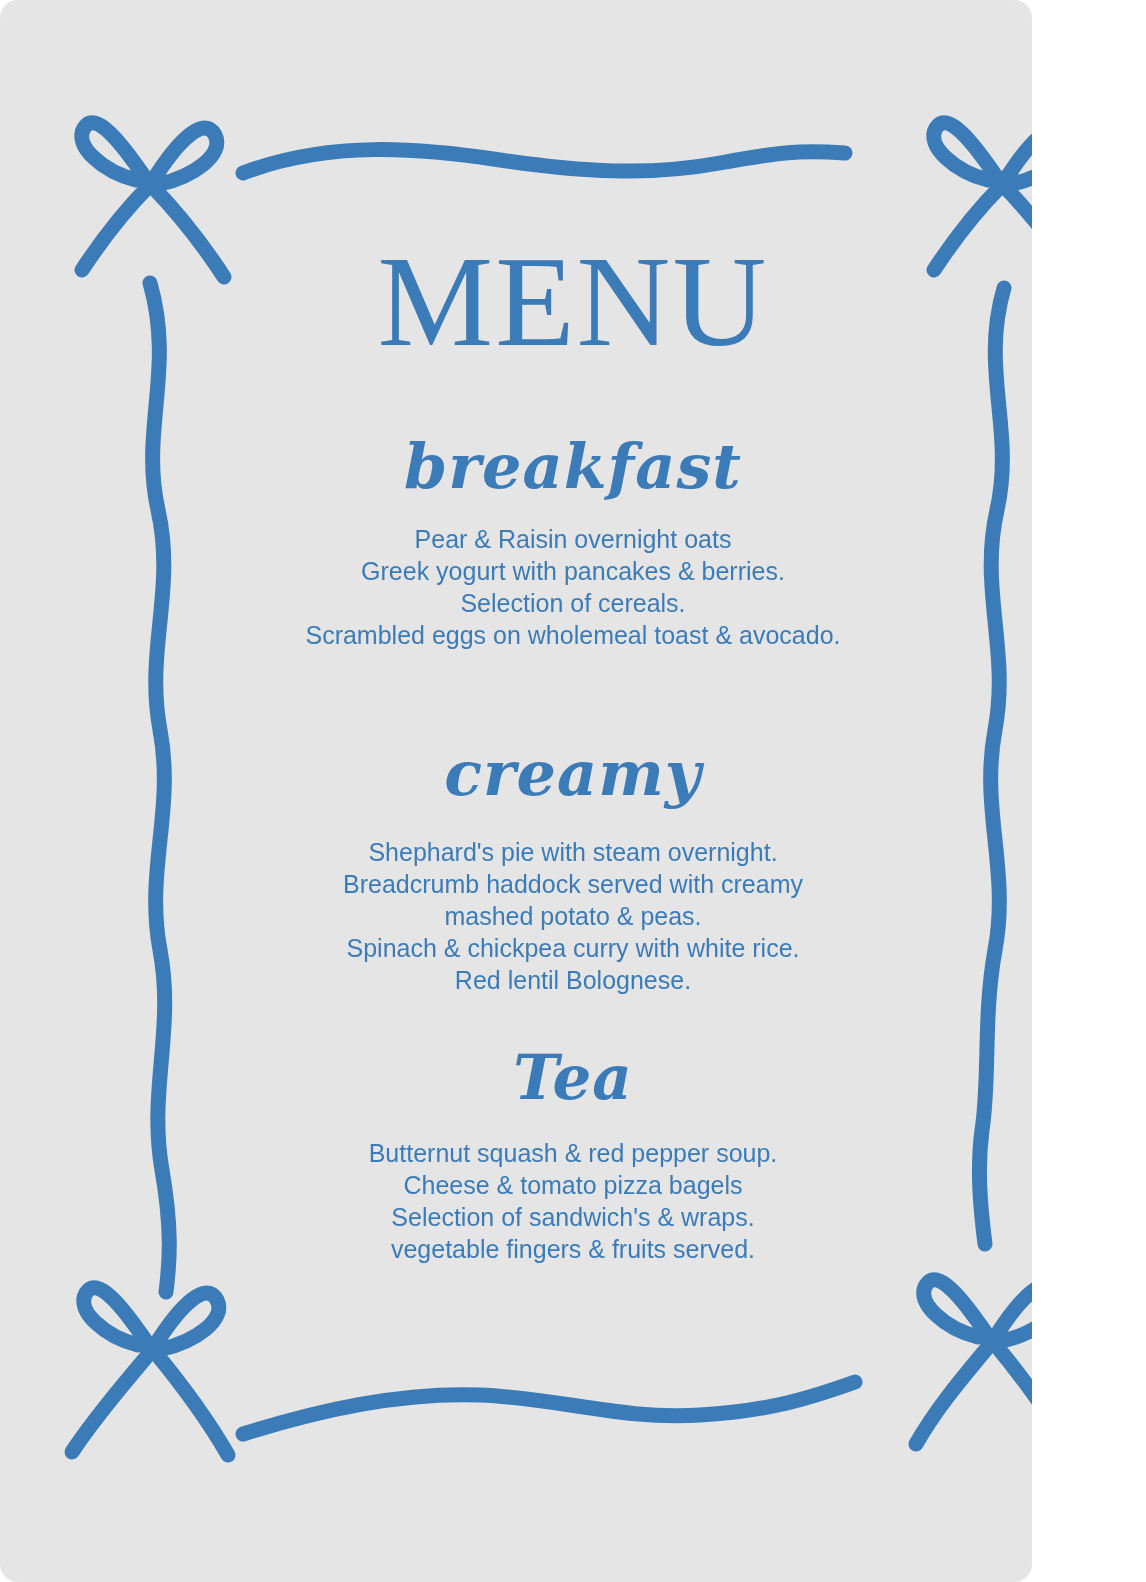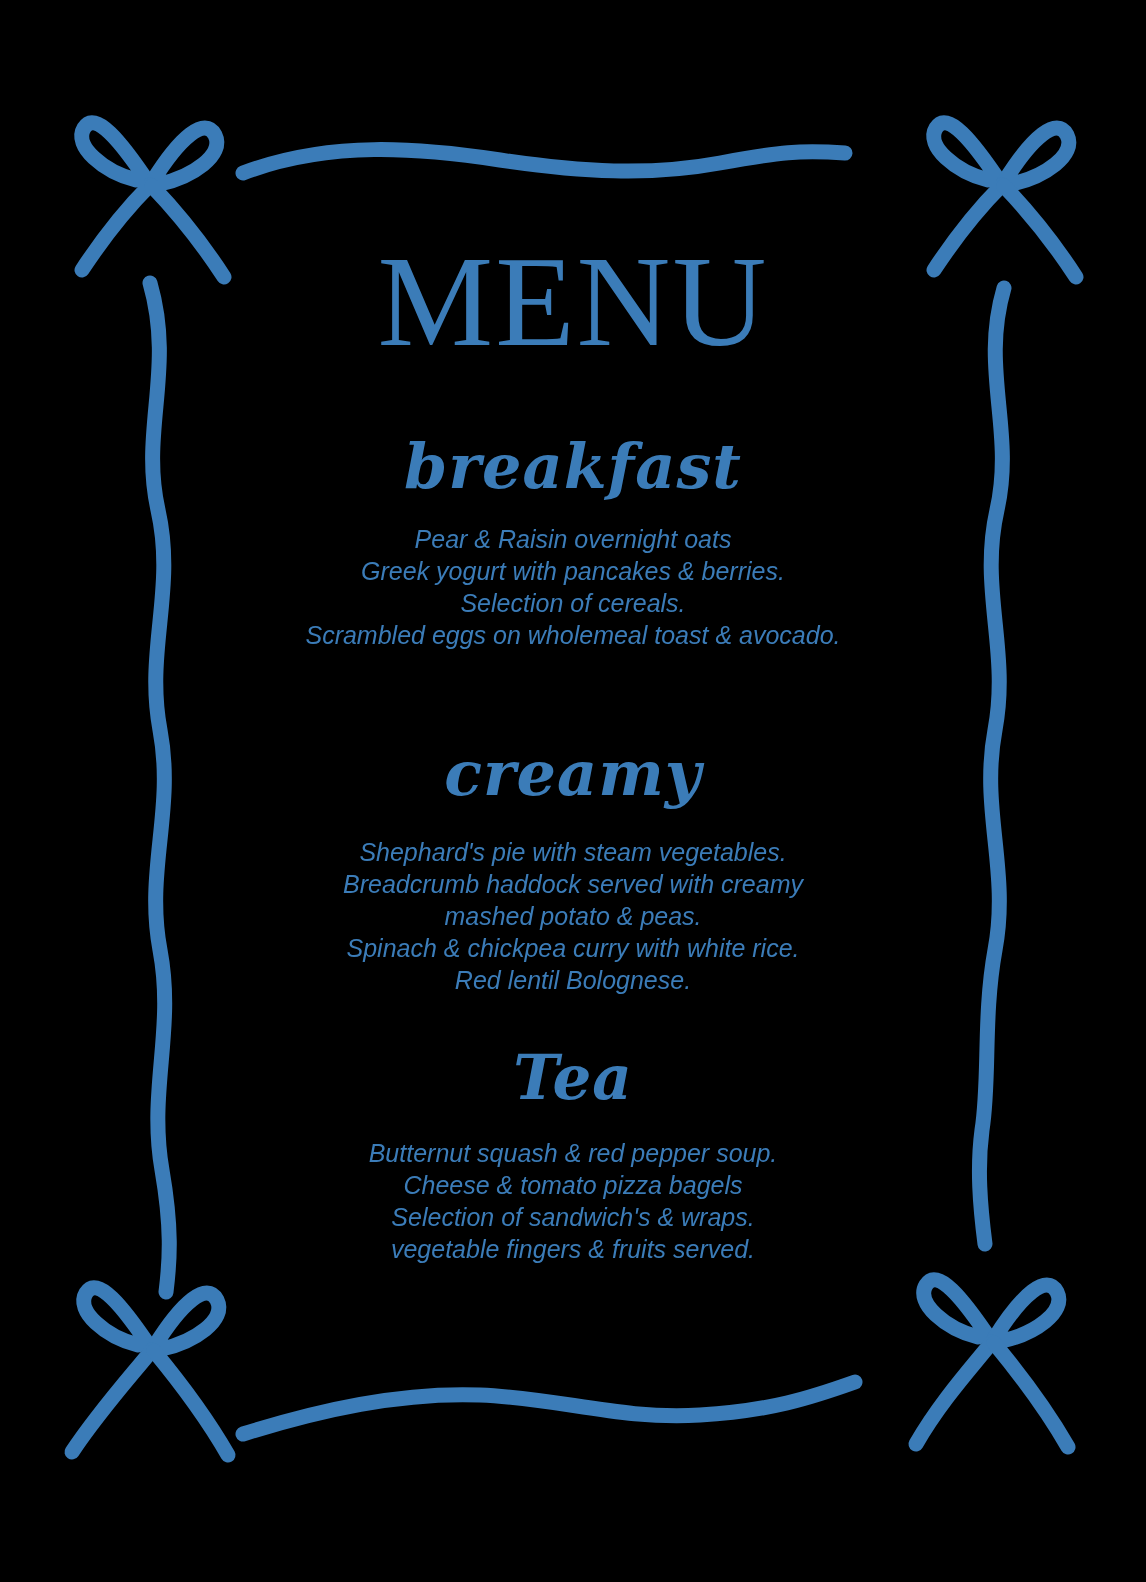--- a/index.html
+++ b/index.html
@@ -2,25 +2,26 @@
 <html><head>
 <meta charset="utf-8">
 <style>
   html, body {
     margin: 0;
     padding: 0;
     background: #ffffff;
   }
   .page {
     position: relative;
-    width: 1146px;
+    width: 1032px;
     height: 1582px;
-    background: #000000;
+    background: #e5e5e5;
     overflow: hidden;
     font-family: "Liberation Sans", sans-serif;
+    border-radius: 18px;
   }
   .frame-svg {
     position: absolute;
     top: 0;
     left: 0;
     width: 1146px;
     height: 1582px;
     pointer-events: none;
   }
   .content {
@@ -67,21 +68,20 @@
     margin-bottom: 24px;
   }
   .items {
     font-family: "Liberation Sans", sans-serif;
     font-size: 25px;
     line-height: 1.28;
     color: #3b7cb8;
   }
   .items div {
     white-space: pre-wrap;
-    font-style: italic;
   }
 </style>
 </head>
 <body>
 
 <div class="page">
 
   <svg class="frame-svg" viewBox="0 0 1146 1582">
     <g fill="none" stroke="#3b7cb8" stroke-width="15" stroke-linecap="round" stroke-linejoin="round">
 
@@ -133,21 +133,21 @@
         <div>Pear &amp; Raisin overnight oats</div>
         <div>Greek yogurt with pancakes &amp; berries.</div>
         <div>Selection of cereals.</div>
         <div>Scrambled eggs on wholemeal toast &amp; avocado.</div>
       </div>
     </div>
 
     <div class="section">
       <div class="section-title lunch">creamy</div>
       <div class="items">
-        <div>Shephard's pie with steam vegetables.</div>
+        <div>Shephard's pie with steam overnight.</div>
         <div>Breadcrumb haddock served with creamy
 mashed potato &amp; peas.</div>
         <div>Spinach &amp; chickpea curry with white rice.</div>
         <div>Red lentil Bolognese.</div>
       </div>
     </div>
 
     <div class="section">
       <div class="section-title tea">Tea</div>
       <div class="items">

